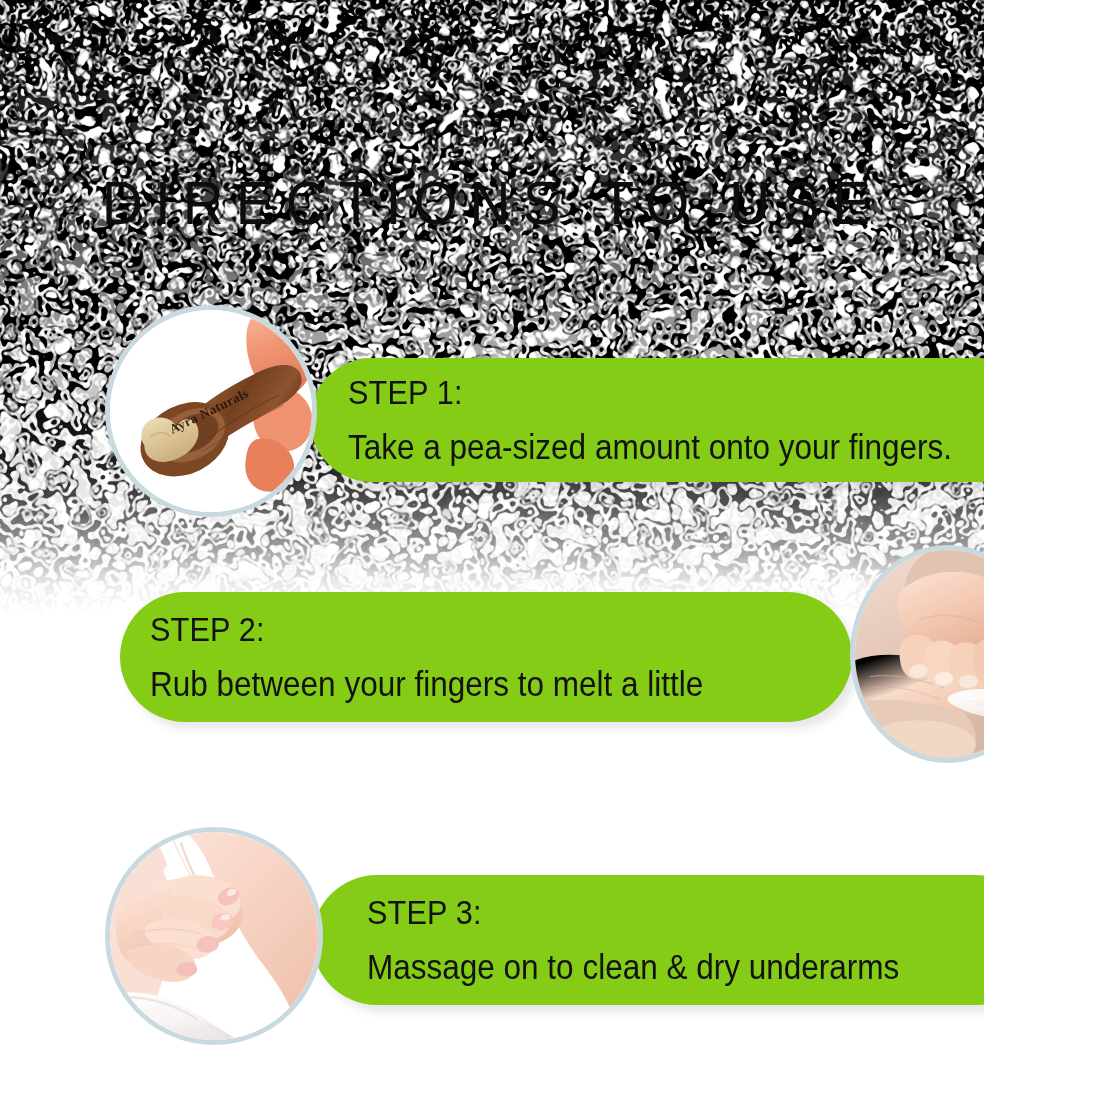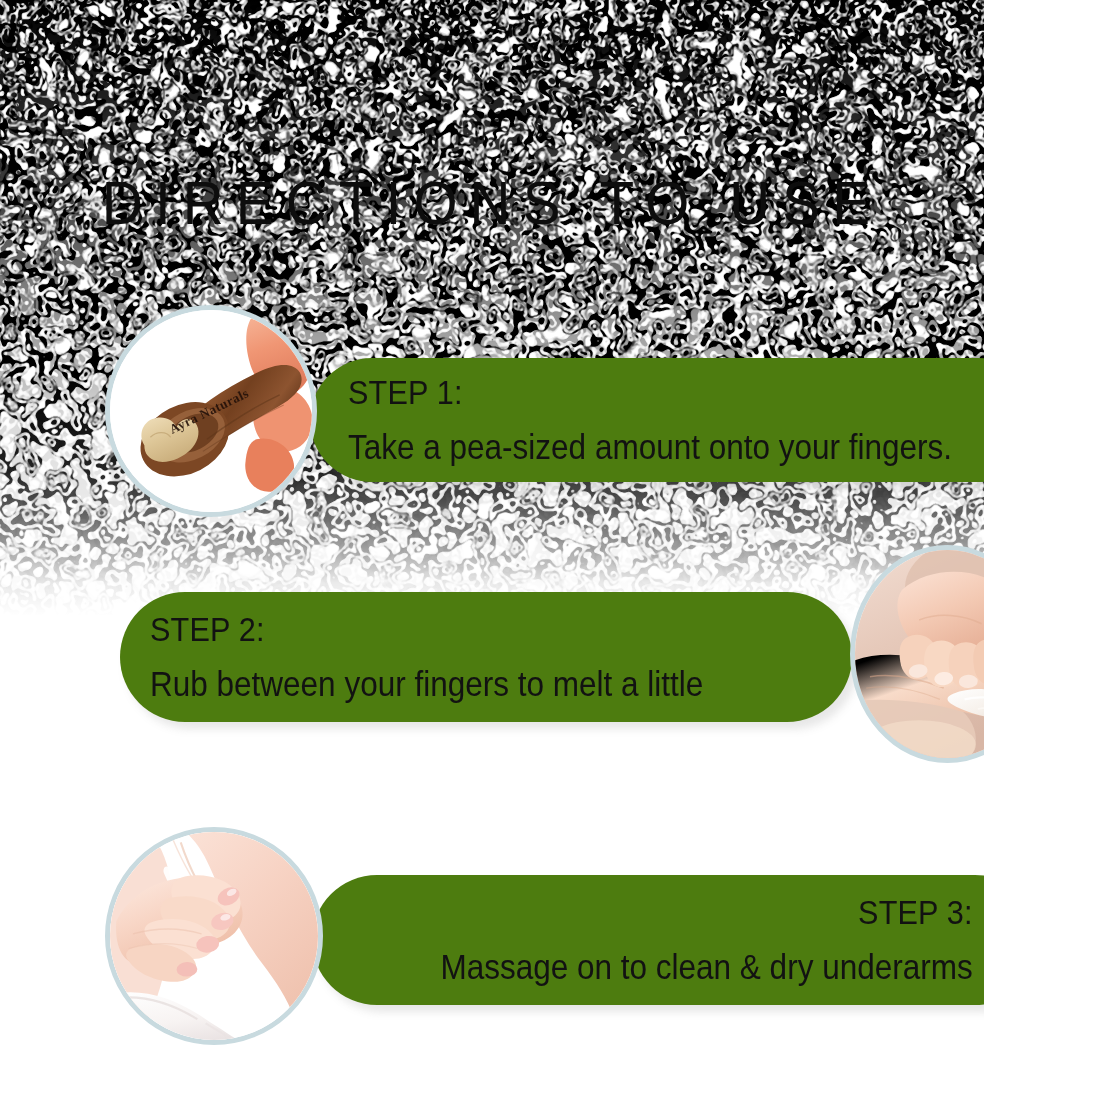--- a/index.html
+++ b/index.html
@@ -38,21 +38,21 @@
     transform:scaleX(0.93);
     transform-origin:50% 50%;
     white-space:nowrap;
   }
 
   
   .step{position:absolute;}
 
   .pill{
     position:absolute;
-    background:#4d7c0f;
+    background:#84cc16;
     border-radius:70px;
     box-shadow:6px 7px 9px rgba(120,120,120,.18);
   }
   .pill .pill-inner{
     position:absolute;
     left:0;right:0;top:50%;
     transform:translateY(-50%);
   }
   .step-label{
     font-size:34px;
@@ -92,21 +92,21 @@
   #step-1 .pill{left:310px;top:358px;width:730px;height:124px;}
   #step-1 .pill-inner{padding-left:38px;}
   #step-1 .photo{left:105px;top:305px;width:212px;height:212px;z-index:5;}
 
   
   #step-2 .pill{left:120px;top:592px;width:732px;height:130px;}
   #step-2 .pill-inner{padding-left:30px;}
   #step-2 .photo{left:850px;top:545px;width:195px;height:218px;z-index:5;}
 
   
-  #step-3 .pill{left:312px;top:875px;width:728px;height:130px;text-align:right;}
+  #step-3 .pill{left:312px;top:875px;width:728px;height:130px;}
   #step-3 .pill-inner{padding-left:55px;}
   #step-3 .photo{left:105px;top:827px;width:218px;height:218px;z-index:5;}
 </style>
 </head>
 <body>
 
 <div id="stage">
 
   <div id="bg-pattern">
     <svg viewBox="0 0 1100 1100" xmlns="http://www.w3.org/2000/svg">

